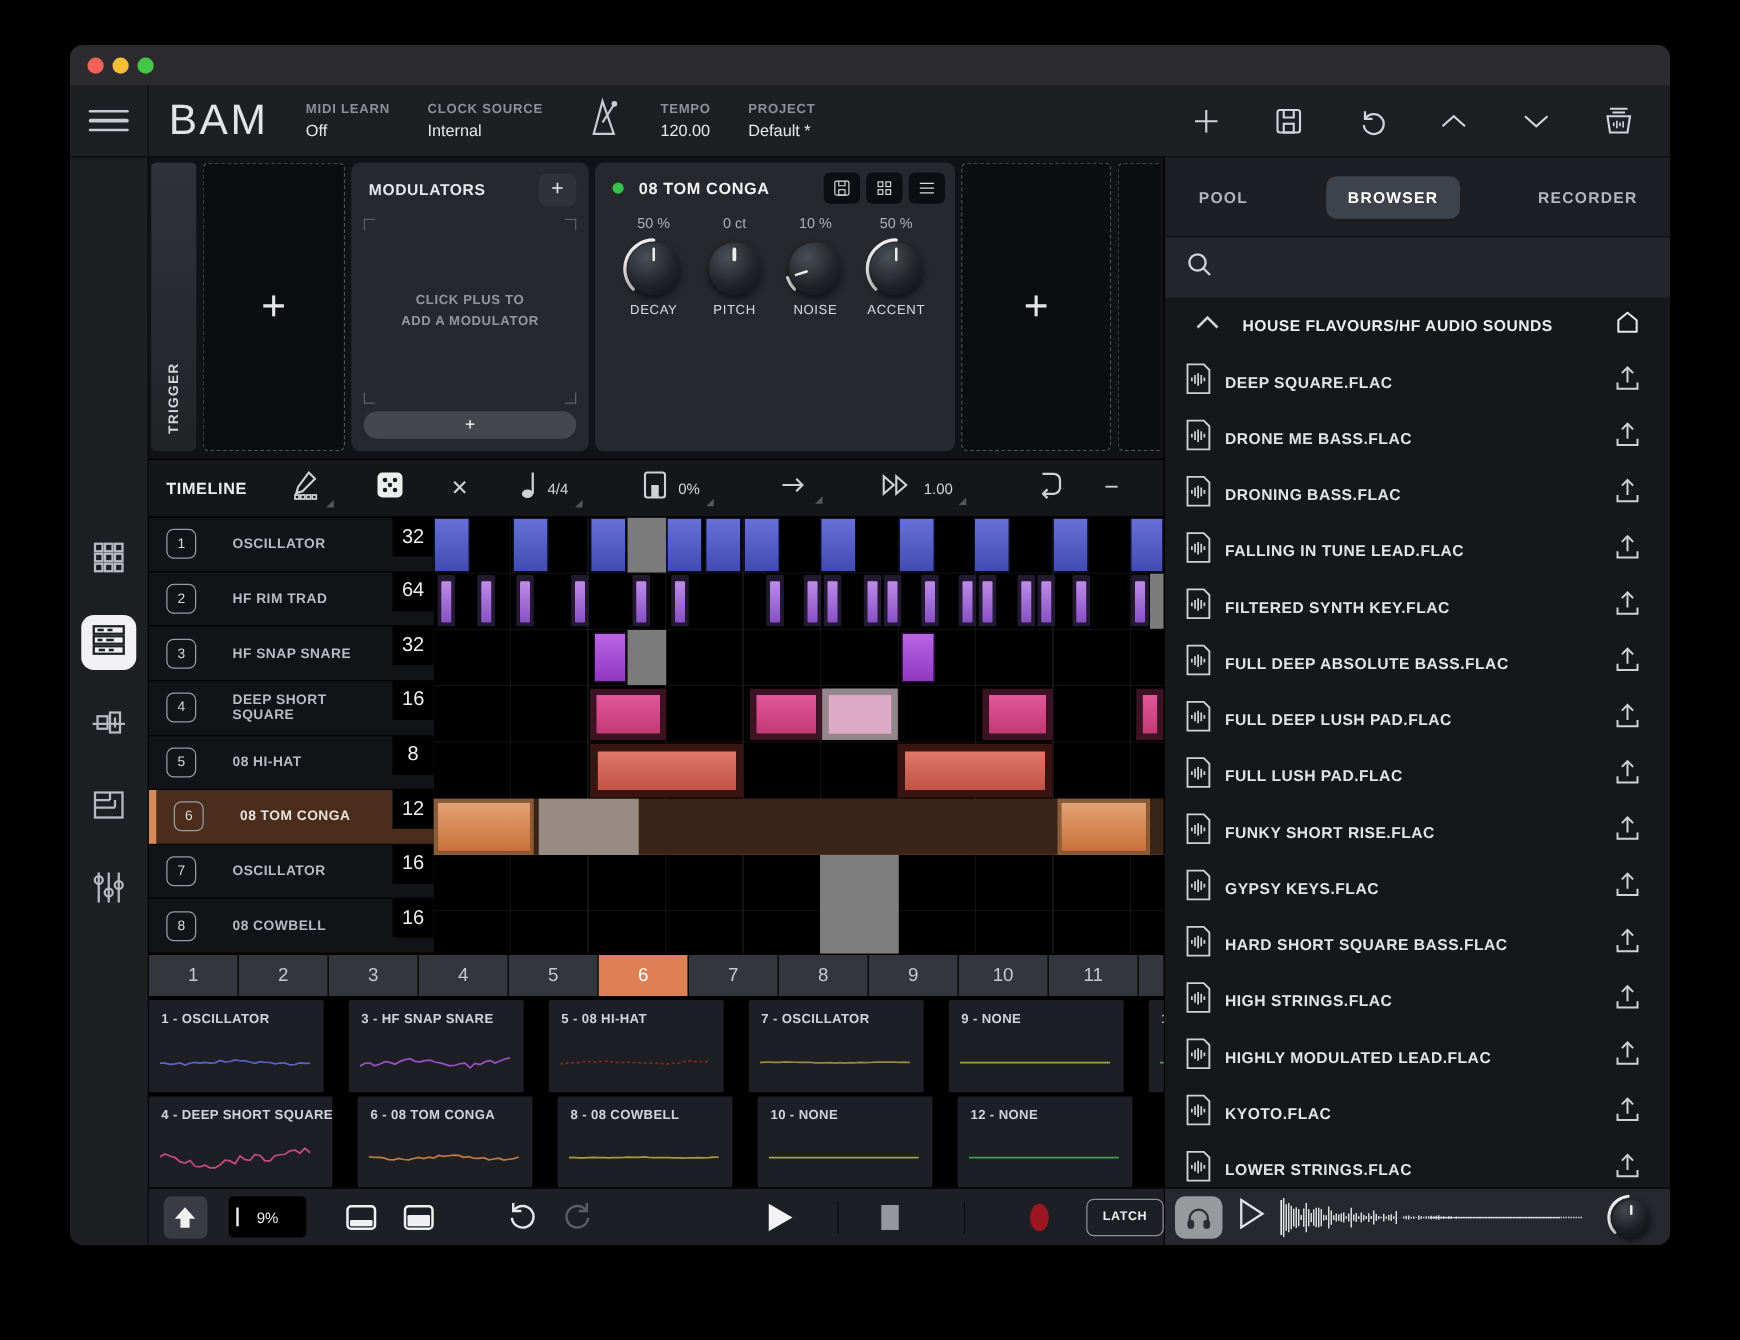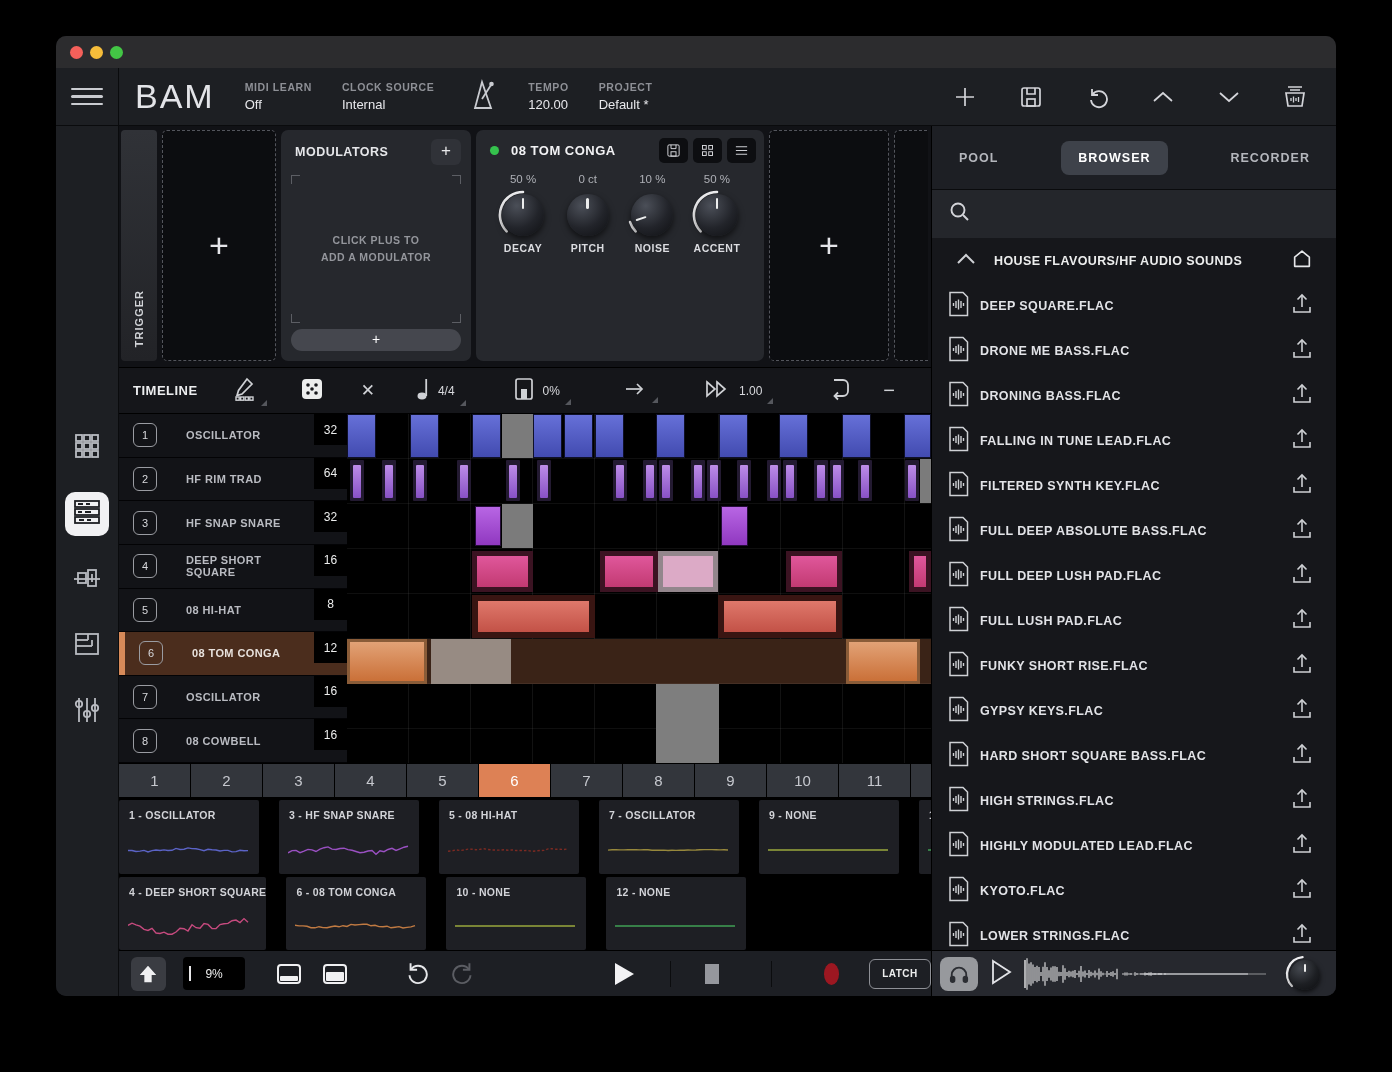--- a/index.html
+++ b/index.html
@@ -61,41 +61,41 @@
 .ibtn{width:29px;height:25px;background:#0d0e11;border-radius:5px;display:flex;align-items:center;justify-content:center}
 .ibtn svg{stroke:#dcdde1;fill:none;stroke-width:1.5}
 .knob-row{display:flex;justify-content:space-between;padding:10px 16px 0}
 .knob-unit{width:62px;display:flex;flex-direction:column;align-items:center}
 .knob-value{font-size:11.5px;color:#aeb0b6;margin-bottom:2px}
 .knob-wrap{position:relative;width:56px;height:54px}
 .knob-wrap svg{position:absolute;left:0;top:0}
 .knob-body{position:absolute;left:7px;top:7px;width:42px;height:42px;border-radius:50%;background:radial-gradient(circle at 35% 28%,#4b4f58,#22242a 55%,#0e0f12);box-shadow:0 3px 6px rgba(0,0,0,.6)}
 .knob-ptr-rot{position:absolute;left:7px;top:7px;width:42px;height:42px}
 .knob-ptr{position:absolute;left:50%;top:4px;width:2.5px;height:11px;margin-left:-1.25px;background:#eceded;border-radius:2px}
-.knob-label{font-size:10.5px;font-weight:bold;letter-spacing:.5px;color:#dcdde1;margin-top:1px}
+.knob-label{font-size:10.5px;font-weight:normal;letter-spacing:.5px;color:#dcdde1;margin-top:1px}
 
 .ttoolbar{flex:0 0 46px;background:#15161a;border-bottom:1px solid #000;display:flex;align-items:center}
 .ttitle{font-size:13px;font-weight:bold;letter-spacing:.5px;color:#ecedef;margin-left:14px}
 .titem{display:flex;align-items:end;gap:3px;position:relative}
 .titem svg{stroke:#cfd1d5;fill:none;stroke-width:1.7}
 .tval{font-size:12px;color:#d8d9dd;margin-left:4px;align-self:center}
 .dd{width:0;height:0;border-left:6px solid transparent;border-bottom:6px solid #55575d;align-self:flex-end;margin-left:2px}
 .xglyph{font-size:17px;color:#cfd1d5;font-weight:300}
 .minusglyph{font-size:20px;color:#cfd1d5}
 
 .tracks{flex:0 0 349px;display:flex;overflow:hidden;background:#000}
 .tnames{flex:0 0 228px;display:flex;flex-direction:column}
 .tname-row{height:45px;background:#121317;border-bottom:1px solid #030305;display:flex;align-items:center;position:relative}
 .tname-row.sel{background:#4b2d1d}
 .tname-row.sel::before{content:"";position:absolute;left:0;top:0;bottom:0;width:6px;background:#d78a59}
 .tnum{margin-left:14px;width:24px;height:24px;border:1px solid #9a9ca2;border-radius:6px;color:#d8d9dd;font-size:11px;display:flex;align-items:center;justify-content:center}
 .tname-row.sel .tnum{margin-left:20px}
 .tlabel{margin-left:29px;font-size:11px;font-weight:bold;letter-spacing:.4px;color:#b9bbc1}
 .tname-row.sel .tlabel{color:#e8e2dd}
-.tbadge{margin-left:auto;width:33px;height:31px;background:#000;color:#eceded;font-size:12px;display:flex;align-items:center;justify-content:center;align-self:flex-start}
+.tbadge{margin-left:auto;width:33px;height:31px;background:#000;color:#eceded;font-size:16px;display:flex;align-items:center;justify-content:center;align-self:flex-start}
 .tgrid{flex:1;position:relative;background:repeating-linear-gradient(90deg,transparent 0 61px,rgba(255,255,255,.07) 61px 62px)}
 .grow{position:absolute;left:0;width:584px;height:45px;border-bottom:1px solid rgba(255,255,255,.06)}
 .grow.sel{background:#3a2317}
 .blk{position:absolute}
 .blk-blue{top:0;height:44px;background:linear-gradient(180deg,#6670d8,#424bb0);border:1px solid #0e1028}
 .blk-pbar{top:1px;height:41px;background:#231a31;border-radius:1px}
 .blk-pbar::after{content:"";position:absolute;left:3px;right:3px;top:5px;bottom:3px;background:linear-gradient(180deg,#bd8ce8,#8751c5);border-radius:1px}
 .blk-gray{top:0;height:44px;background:#7b7b7b}
 .blk-violet{top:2px;height:40px;background:linear-gradient(180deg,#b866e4,#9038c0);border:1px solid #260d3a}
 .blk-pink{top:2px;height:41px;border:5px solid #3b1322;background:linear-gradient(180deg,#e0579b,#c23a72)}
@@ -648,20 +648,26 @@
                 <div class="mini-panel">
                   <div class="mini-title">4 - DEEP SHORT SQUARE</div>
                   <svg width="122" height="32" viewBox="0 0 122 32">
                     <polyline points="0,15.4 4,13.2 8,14.8 12,16.1 16,19.3 20,20.4 24,18.4 28,23.0 32,23.5 36,22.2 40,24.2 44,24.2 48,22.0 52,18.2 56,18.7 60,21.0 64,14.8 68,17.7 72,18.2 76,13.5 80,14.4 84,18.6 88,18.6 92,14.6 96,13.8 100,13.4 104,10.7 108,10.1 112,12.5 116,8.6 120,12.2" fill="none" stroke="#c64a7e" stroke-width="1.4"></polyline>
                   </svg>
                 </div>
                 <div class="mini-panel">
                   <div class="mini-title">6 - 08 TOM CONGA</div>
                   <svg width="122" height="32" viewBox="0 0 122 32">
                     <polyline points="0,15.3 4,15.9 8,15.9 12,16.3 16,17.7 20,17.8 24,16.7 28,17.6 32,17.8 36,16.8 40,16.0 44,16.8 48,15.7 52,16.4 56,14.4 60,15.0 64,14.6 68,14.2 72,14.3 76,15.8 80,15.3 84,16.6 88,16.7 92,16.2 96,17.8 100,17.2 104,16.6 108,18.0 112,17.4 116,16.9 120,15.6" fill="none" stroke="#c17a42" stroke-width="1.4"></polyline>
+                  </svg>
+                </div>
+                <div class="mini-panel">
+                  <div class="mini-title">8 - 08 COWBELL</div>
+                  <svg width="122" height="32" viewBox="0 0 122 32">
+                    <polyline points="0,16.1 4,16.0 8,16.2 12,16.2 16,16.1 20,16.0 24,16.1 28,16.1 32,16.2 36,16.0 40,16.0 44,15.9 48,15.7 52,15.9 56,15.9 60,15.6 64,15.9 68,16.0 72,16.0 76,16.0 80,16.1 84,16.3 88,16.3 92,16.4 96,16.2 100,16.2 104,16.1 108,16.2 112,16.1 116,15.7 120,15.8" fill="none" stroke="#a89a3c" stroke-width="1.4"></polyline>
                   </svg>
                 </div>
                 <div class="mini-panel">
                   <div class="mini-title">10 - NONE</div>
                   <svg width="122" height="32" viewBox="0 0 122 32">
                     <polyline points="0,16.0 4,16.0 8,16.0 12,16.0 16,16.0 20,16.0 24,16.0 28,16.0 32,16.0 36,16.0 40,16.0 44,16.0 48,16.0 52,16.0 56,16.0 60,16.0 64,16.0 68,16.0 72,16.0 76,16.0 80,16.0 84,16.0 88,16.0 92,16.0 96,16.0 100,16.0 104,16.0 108,16.0 112,16.0 116,16.0 120,16.0" fill="none" stroke="#9aa83c" stroke-width="1.4"></polyline>
                   </svg>
                 </div>
                 <div class="mini-panel">
                   <div class="mini-title">12 - NONE</div>

